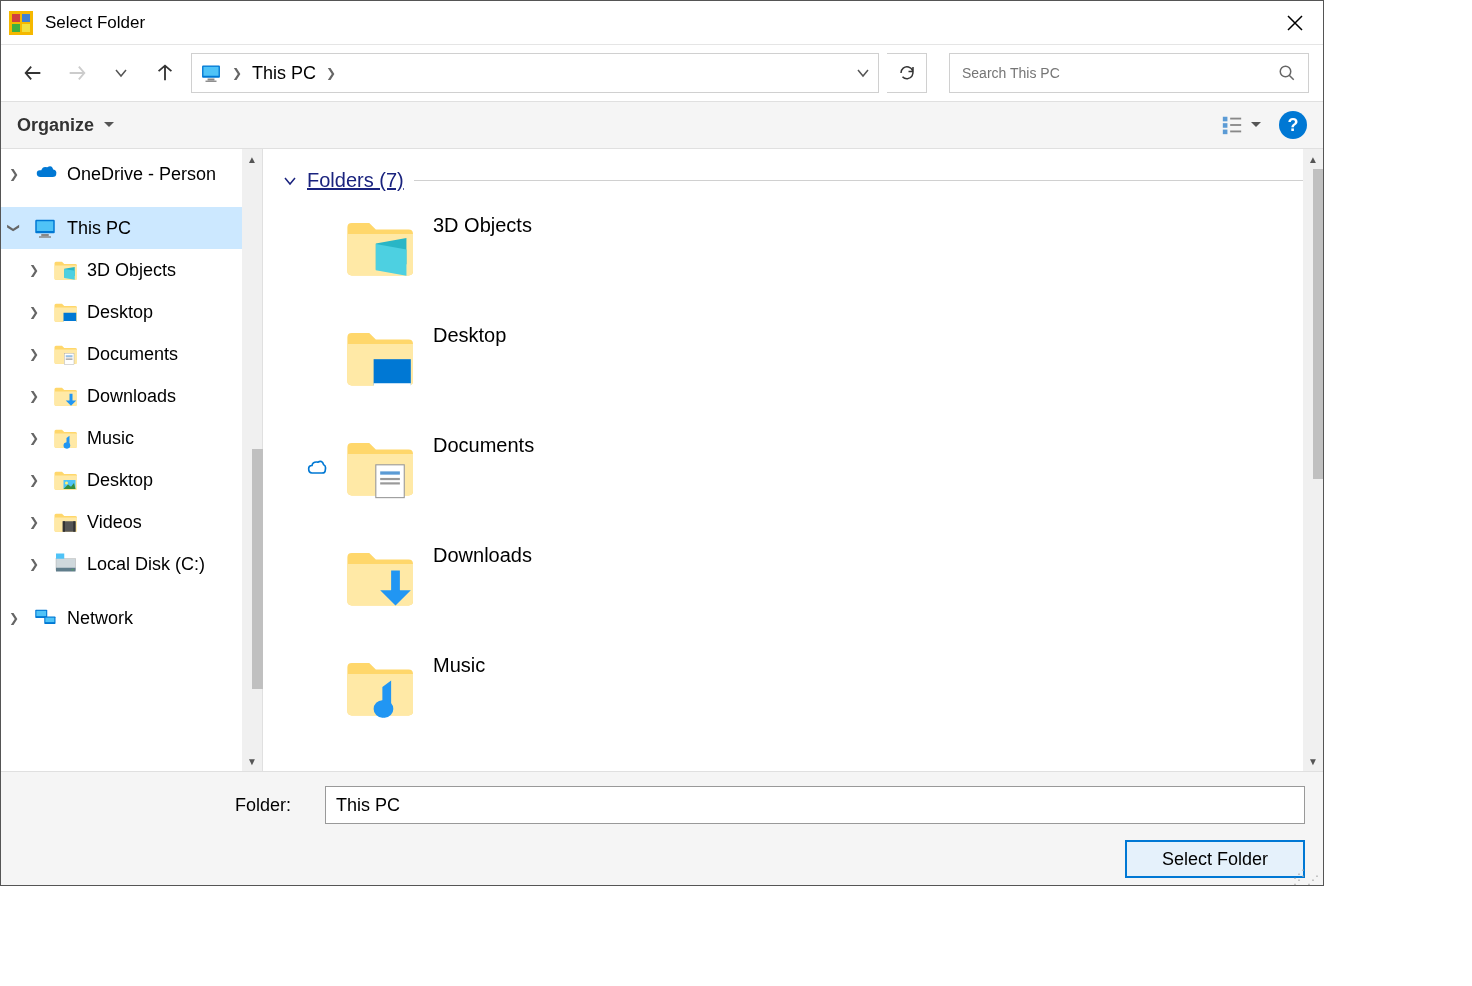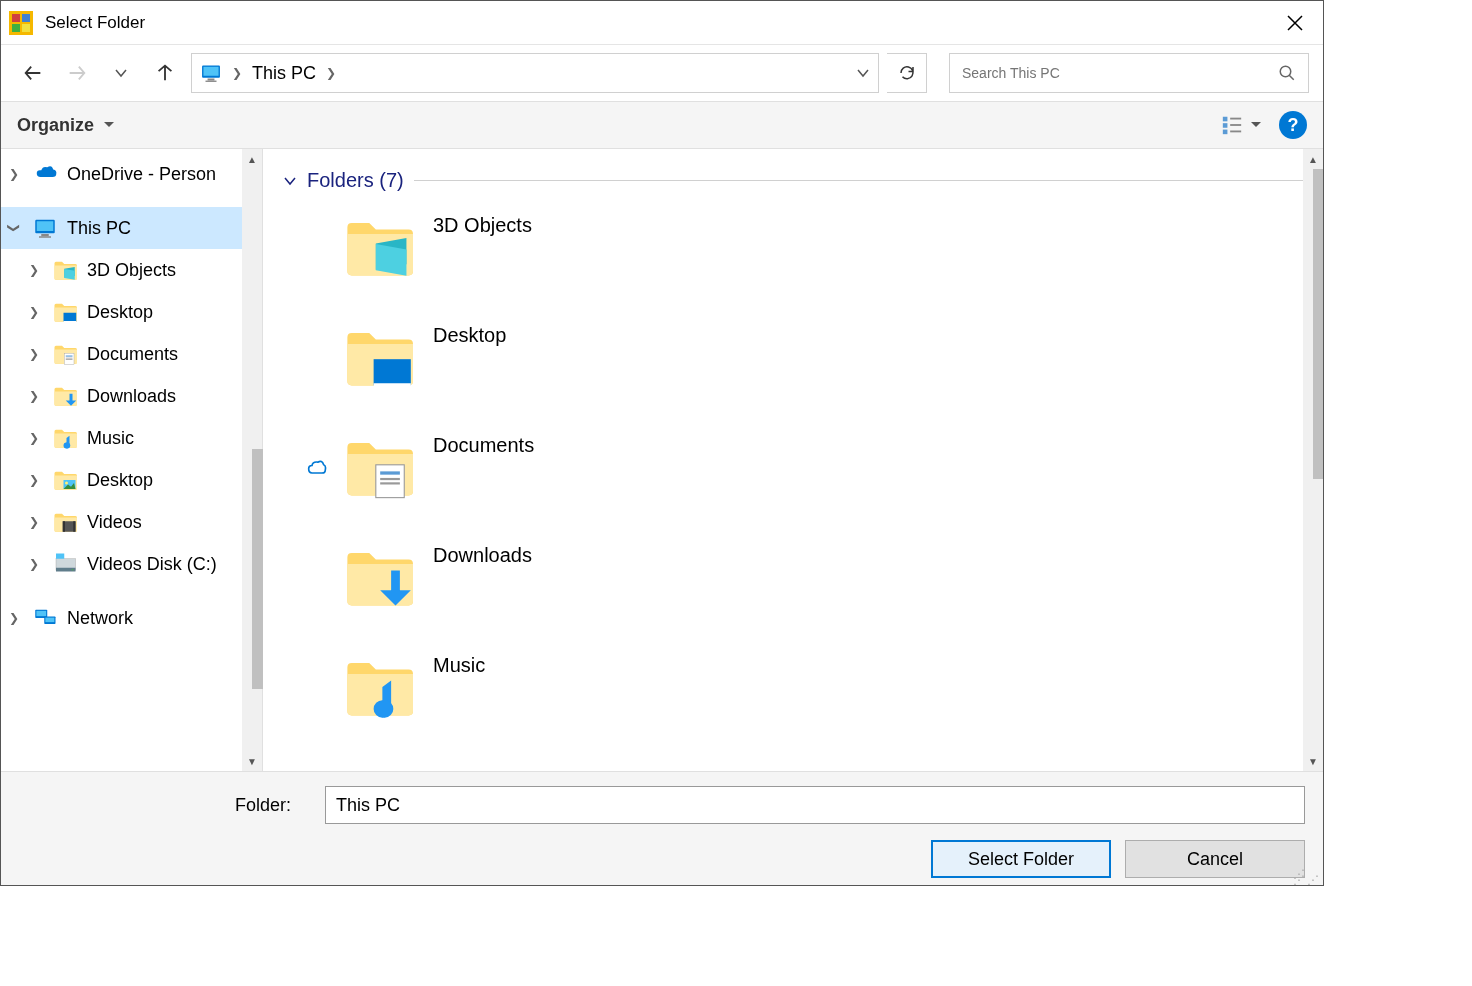--- a/index.html
+++ b/index.html
@@ -43,21 +43,21 @@
 .tree-item .ticon { width:24px; height:24px; margin:0 6px; flex-shrink:0;}
 .tree-item.selected { background:#cce8ff; }
 .tree-item.depth1 { padding-left:24px; }
 .tree-item.depth0 { padding-left:4px; }
 
 
 .content { flex:1; position:relative; background:#fff; padding:14px 20px 0 20px; overflow:hidden;}
 .content-scroll-track { position:absolute; right:0; top:0; bottom:0; width:20px; background:#f0f0f0; display:flex; flex-direction:column; align-items:center; }
 .content-scroll-track .arrow { height:20px; display:flex; align-items:center; justify-content:center; color:#555; font-size:10px; cursor:pointer;}
 .content-scroll-track .thumb { width:18px; background:#c0c0c0; cursor:pointer;}
-.group-header { display:flex; align-items:center; gap:10px; color:#1a237e; font-size:20px; margin:6px 0 20px 0;}
+.group-header { display:flex; align-items:center; gap:10px; color:#1a237e; font-size:20px; margin:6px 0 20px 0;text-decoration:underline;}
 .group-header .line { flex:1; height:1px; background:#d0d0d0; }
 .folder-row { display:flex; align-items:flex-start; height:110px; padding-left:60px; gap:20px; cursor:pointer;}
 .folder-row .cloud { position:absolute; left:24px; margin-top:26px; color:#0078d4; font-size:18px; }
 .folder-row .ficon { width:70px; height:70px; position:relative; }
 .folder-row .flabel { font-size:20px; padding-top:2px; }
 
 
 .bottom { position:absolute; left:0; right:0; bottom:0; height:114px; background:#f5f5f5; border-top:1px solid #e0e0e0; padding:14px 18px 10px 18px;}
 .folder-line { display:flex; align-items:center; gap:26px; }
 .folder-line label { font-size:18px; width:280px; text-align:right; padding-right:8px;}
@@ -292,21 +292,21 @@
         <svg class="ticon" viewBox="0 0 64 64">
           <use href="#icon-videos"></use>
         </svg>
         <span>Videos</span>
       </div>
     <div class="tree-item depth1">
         <span class="exp">❯</span>
         <svg class="ticon" viewBox="0 0 64 64">
           <use href="#icon-disk"></use>
         </svg>
-        <span>Videos Disk (C:)</span>
+        <span>Local Disk (C:)</span>
       </div>
     <div style="height:12px"></div>
     <div class="tree-item depth0">
         <span class="exp">❯</span>
         <svg class="ticon" viewBox="0 0 64 64">
           <use href="#icon-network"></use>
         </svg>
         <span>Network</span>
       </div>
 
@@ -374,18 +374,15 @@
 
 <div class="bottom">
   <div class="folder-line">
     <label>Folder:</label>
     <input value="This PC" style="">
   </div>
   <div class="btn-row">
     <div class="btn primary">
         <span>Select Folder</span>
       </div>
-    <div class="btn">
-        <span>Cancel</span>
-      </div>
   </div>
   <div class="resize-grip">⋰<br>⋰⋰</div>
 </div>
 
 </body></html>

